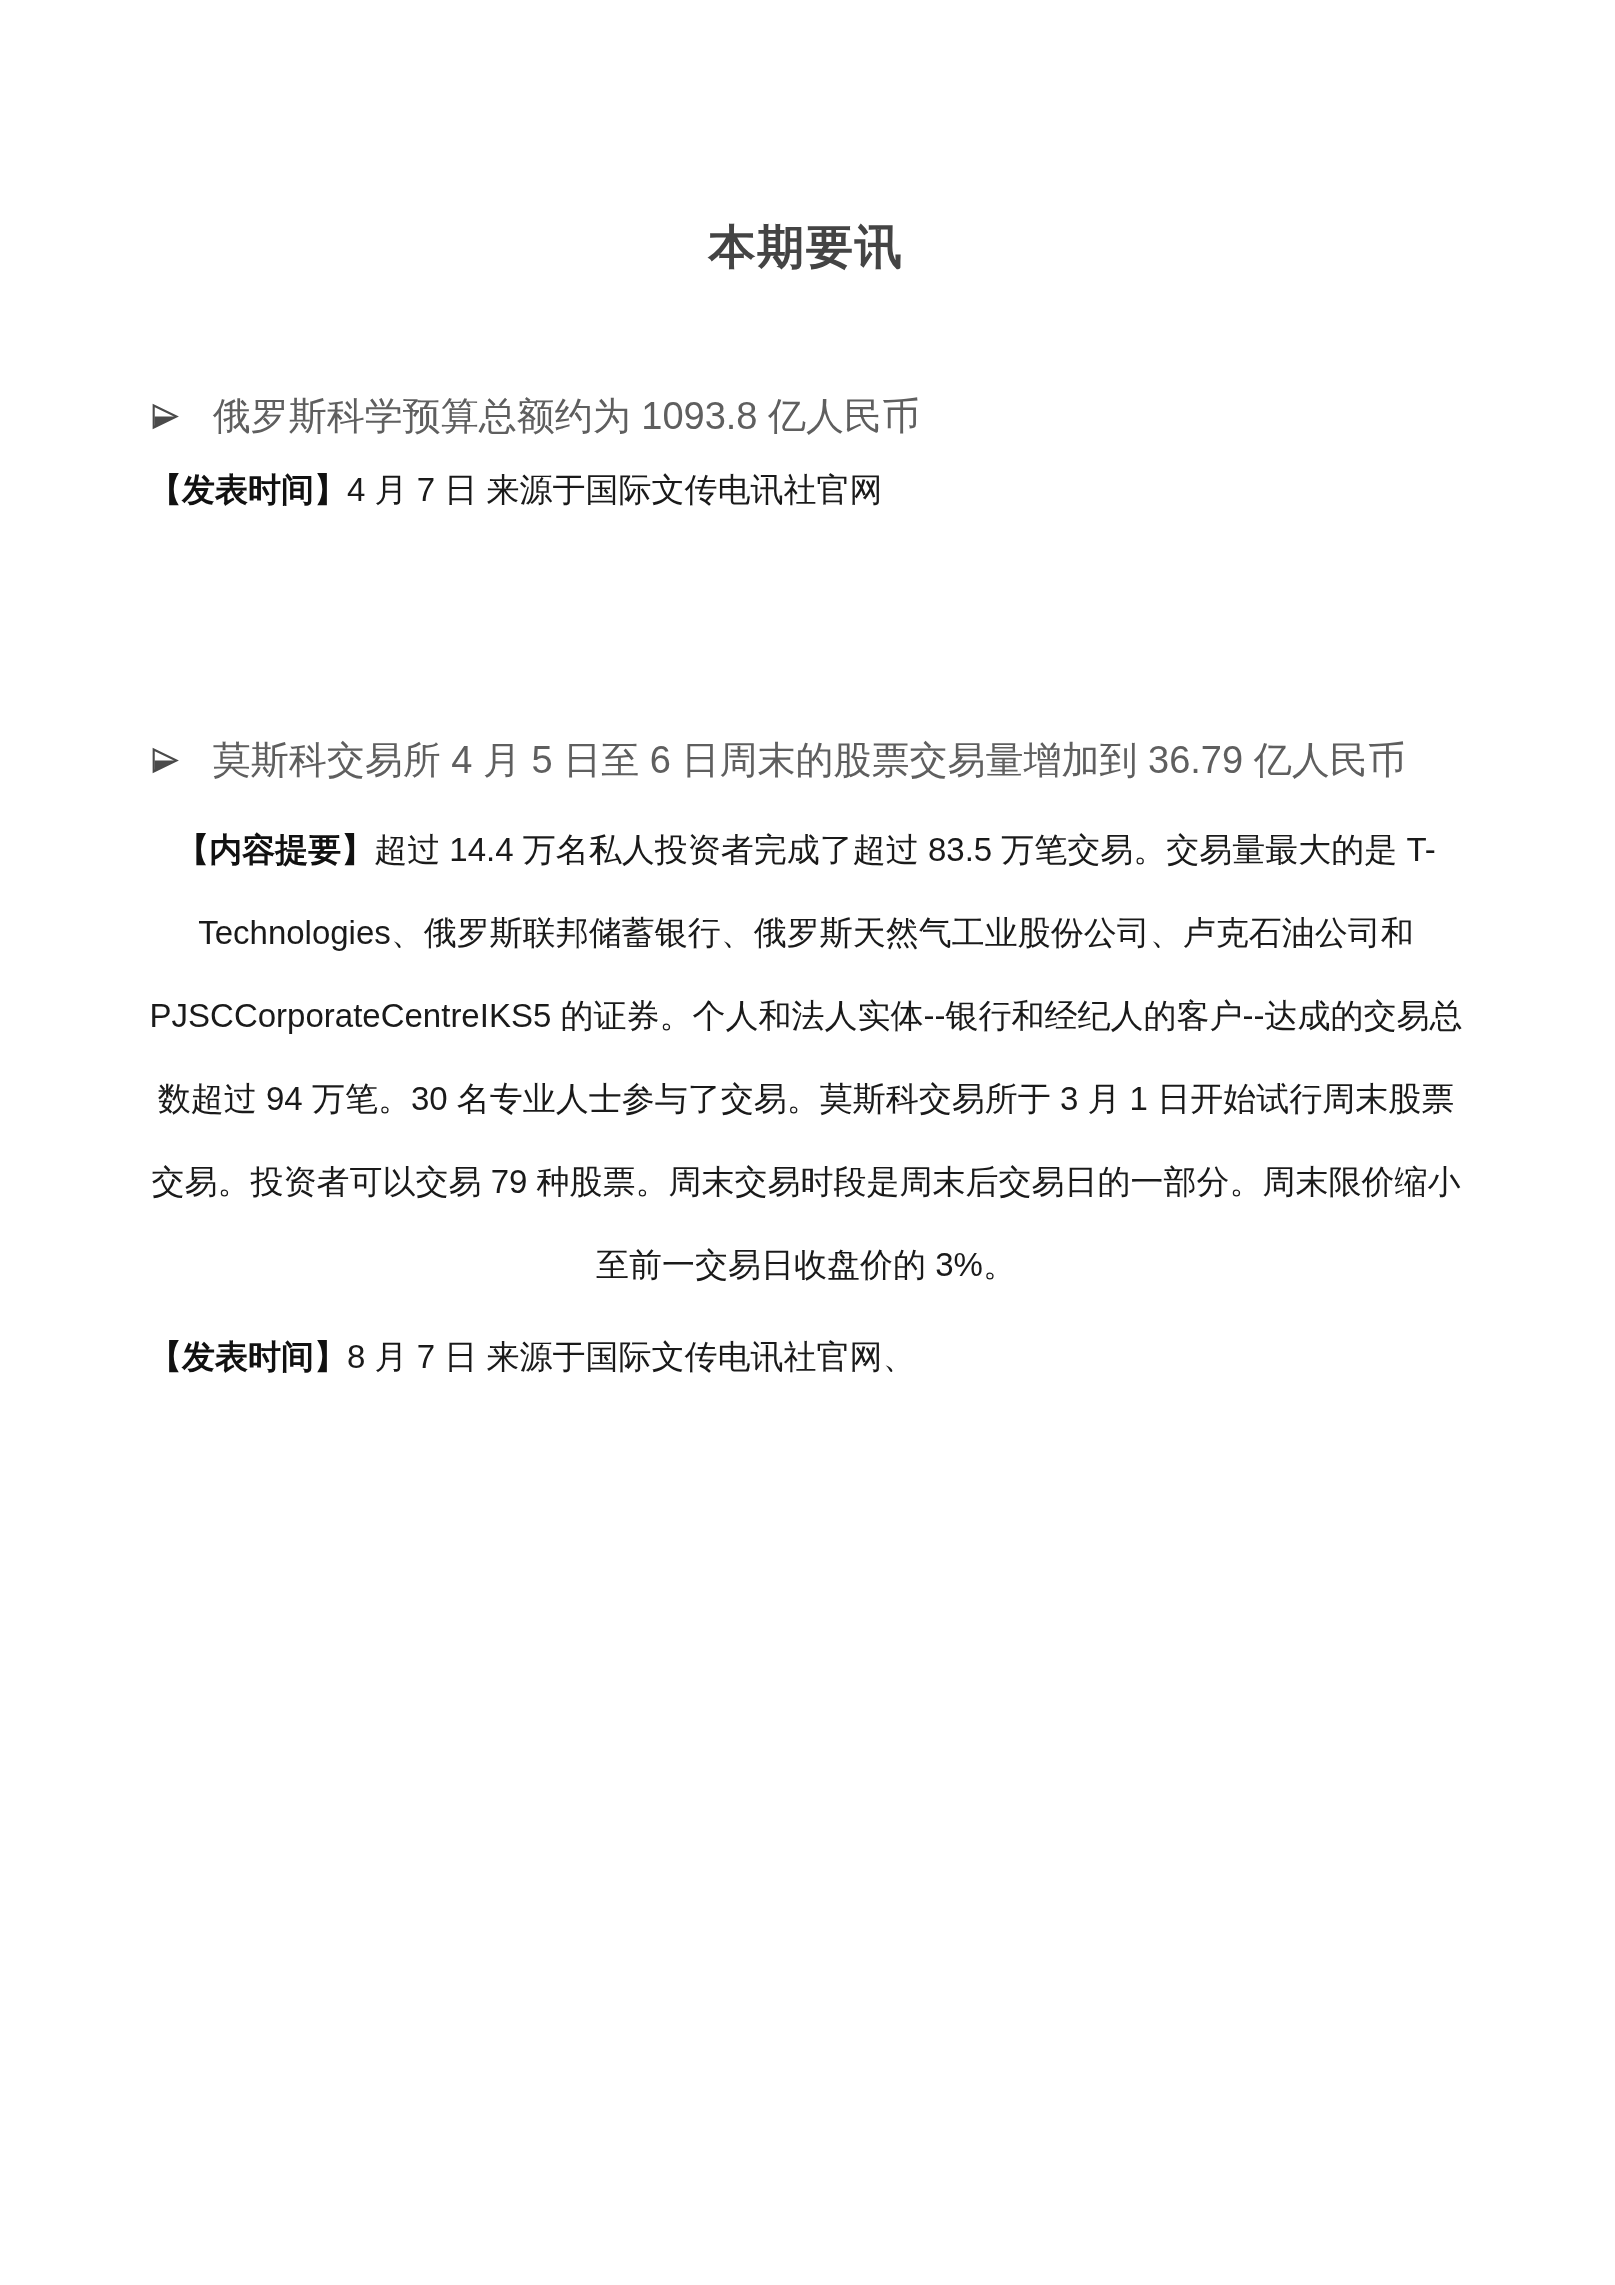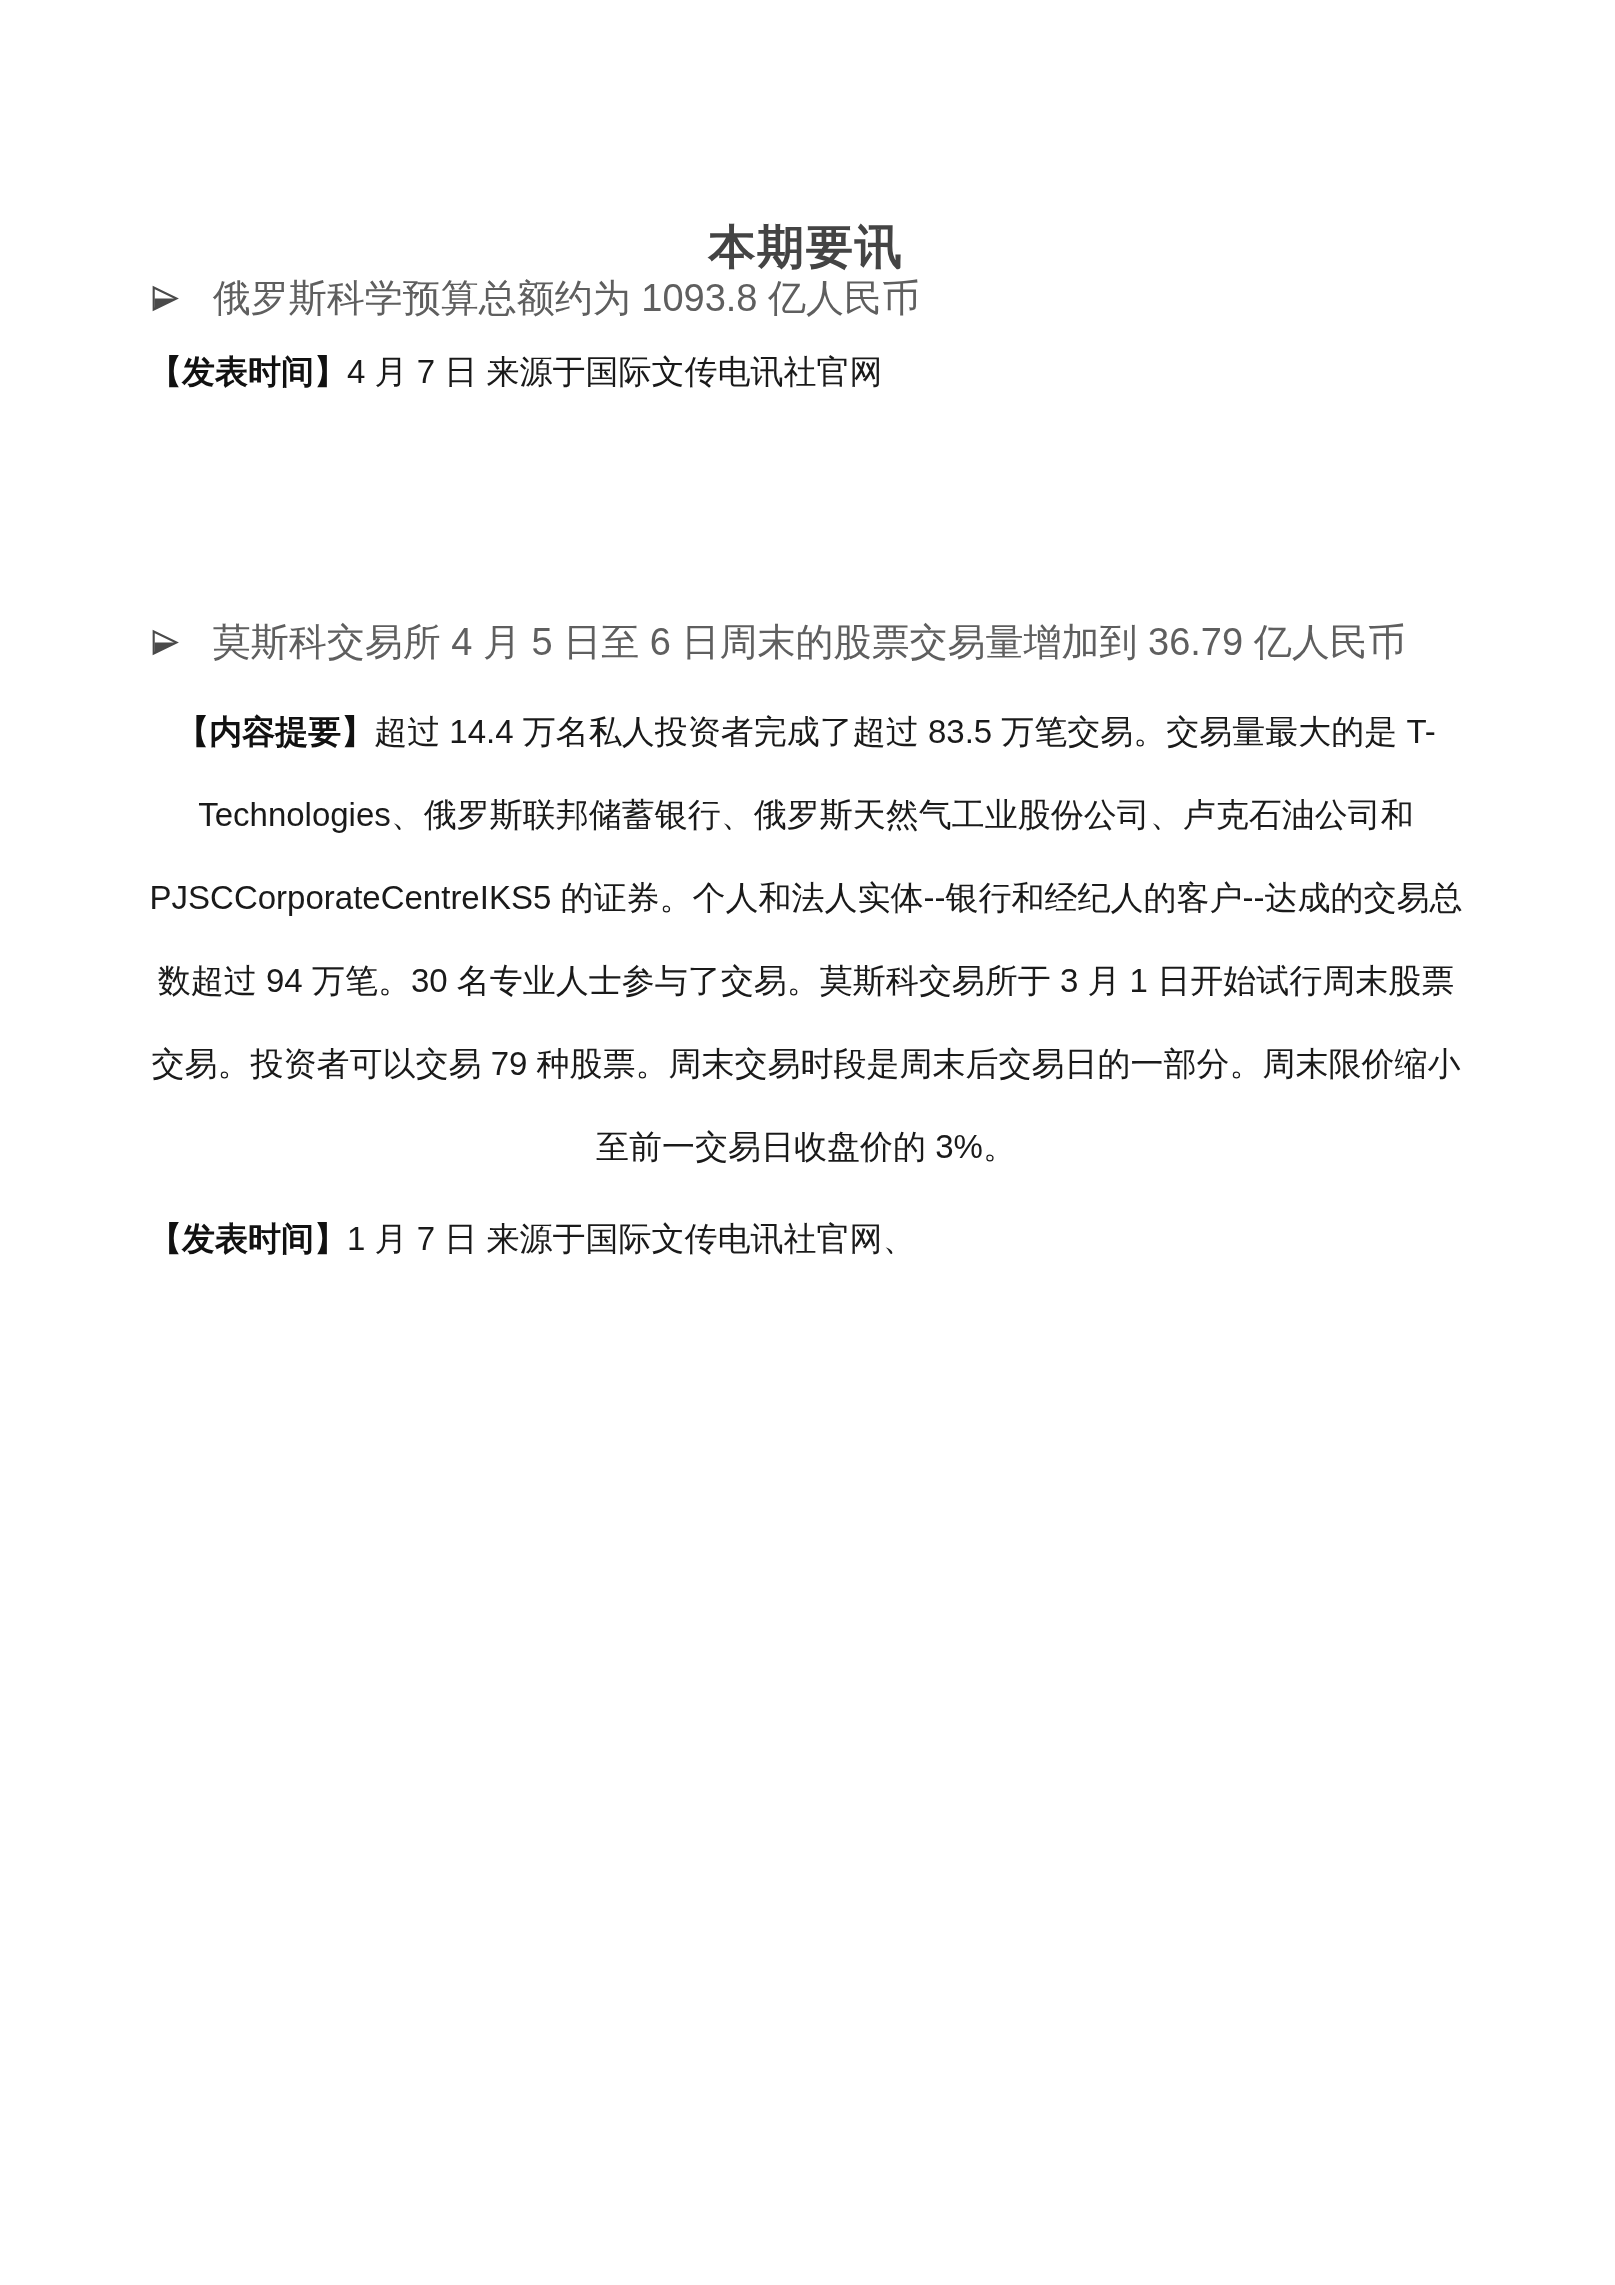--- a/index.html
+++ b/index.html
@@ -37,21 +37,21 @@
     color: #5f5f5f;
     margin: 0;
   }
   .section-heading .bullet {
     flex: 0 0 auto;
     width: 27px;
     height: 27px;
     margin-top: 10px;
     margin-left: 2.7px;
   }
-  .heading-1 { }
+  .heading-1 { margin-top: 118px; }
   .heading-2 { margin-top: 206px; }
   .body-par {
     margin: 0;
     font-size: 33px;
     line-height: 83px;
     color: #1a1a1a;
     text-align: left;
     overflow-wrap: normal;
     word-break: normal;
   }
@@ -91,19 +91,19 @@
 
   <div>
     <h2 class="section-heading heading-2">
       <svg class="bullet" viewBox="0 0 32 32" aria-hidden="true">
         <polygon points="2,3 29,16 2,29" fill="#ffffff" stroke="#4a4a4a" stroke-width="2.5" stroke-linejoin="miter"></polygon>
         <polygon points="3,16 28,16 3,28" fill="#4a4a4a"></polygon>
       </svg>
       <span>莫斯科交易所 4 月 5 日至 6 日周末的股票交易量增加到 36.79 亿人民币</span>
     </h2>
     <p class="body-par summary-2"><b>【内容提要】</b><span>超过 14.4 万名私人投资者完成了超过 83.5 万笔交易。交易量最大的是 T-Technologies、俄罗斯联邦储蓄银行、俄罗斯天然气工业股份公司、卢克石油公司和 PJSCCorporateCentreIKS5 的证券。个人和法人实体--银行和经纪人的客户--达成的交易总数超过 94 万笔。30 名专业人士参与了交易。莫斯科交易所于 3 月 1 日开始试行周末股票交易。投资者可以交易 79 种股票。周末交易时段是周末后交易日的一部分。周末限价缩小至前一交易日收盘价的 3%。</span></p>
-    <p class="body-par time-par"><b>【发表时间】</b><span>1 月 7 日  来源于国际文传电讯社官网、</span></p>
+    <p class="body-par time-par"><b>【发表时间】</b><span>8 月 7 日  来源于国际文传电讯社官网、</span></p>
   </div>
 
   <div class="page-number">- 3 -</div>
 
 </div>
 
 
 </body></html>

